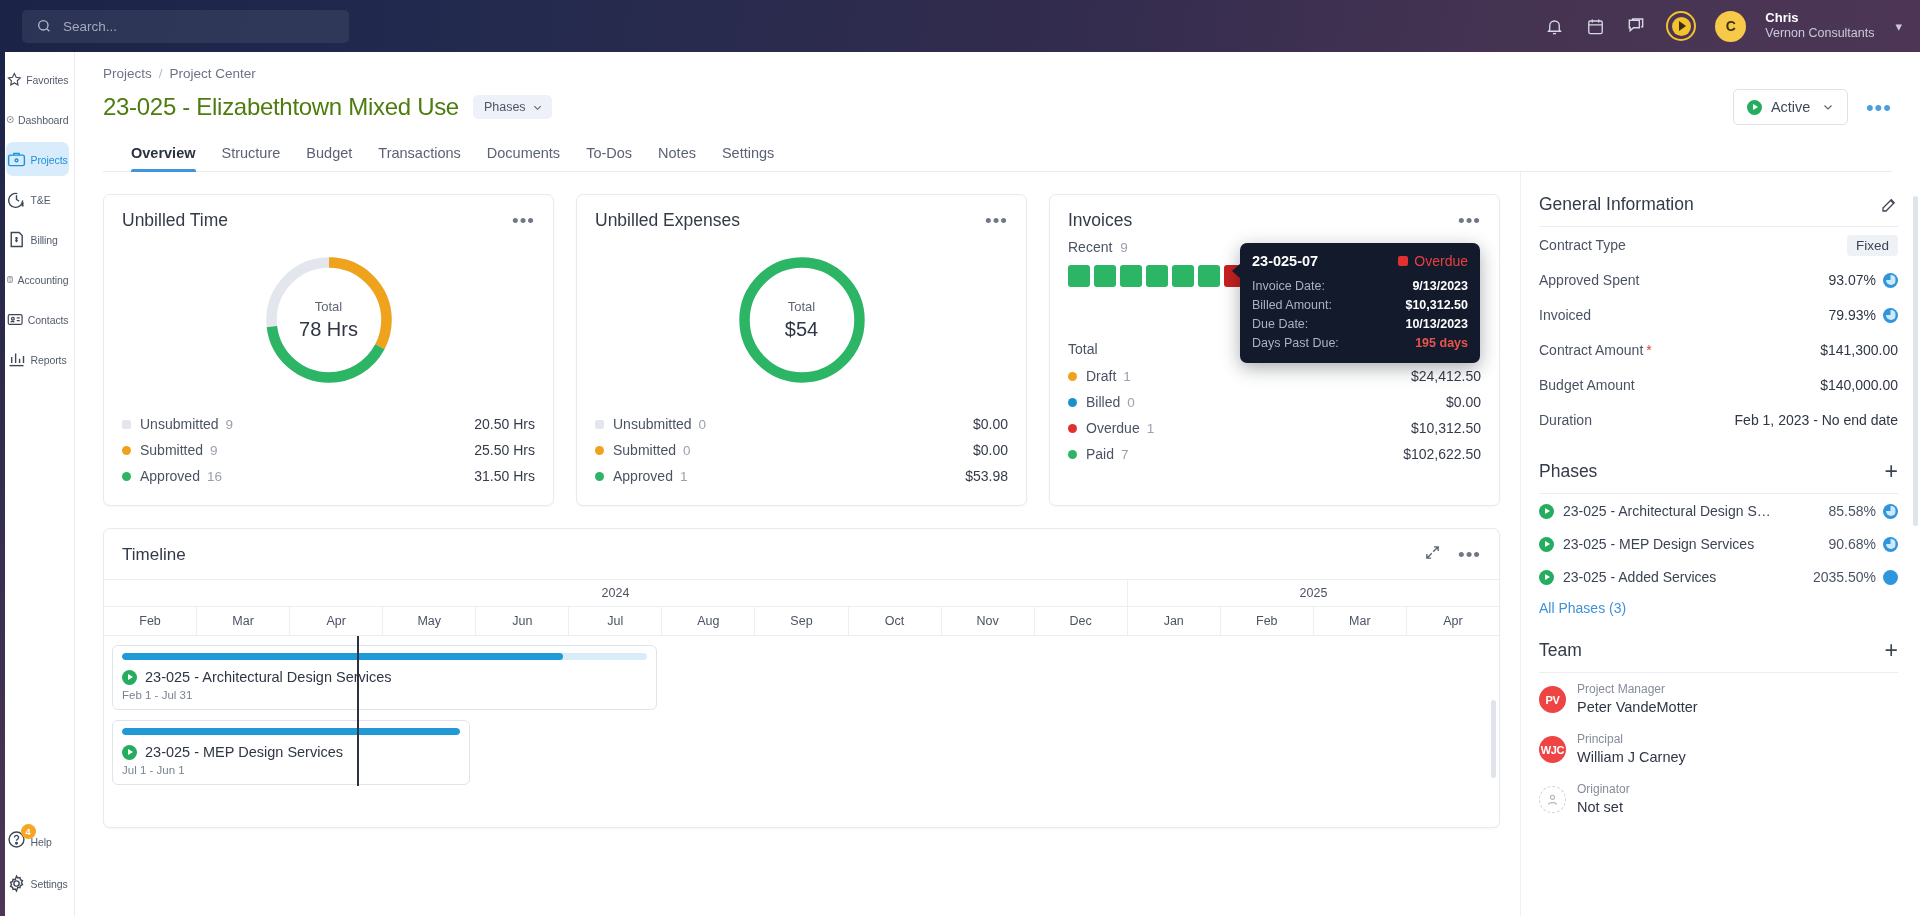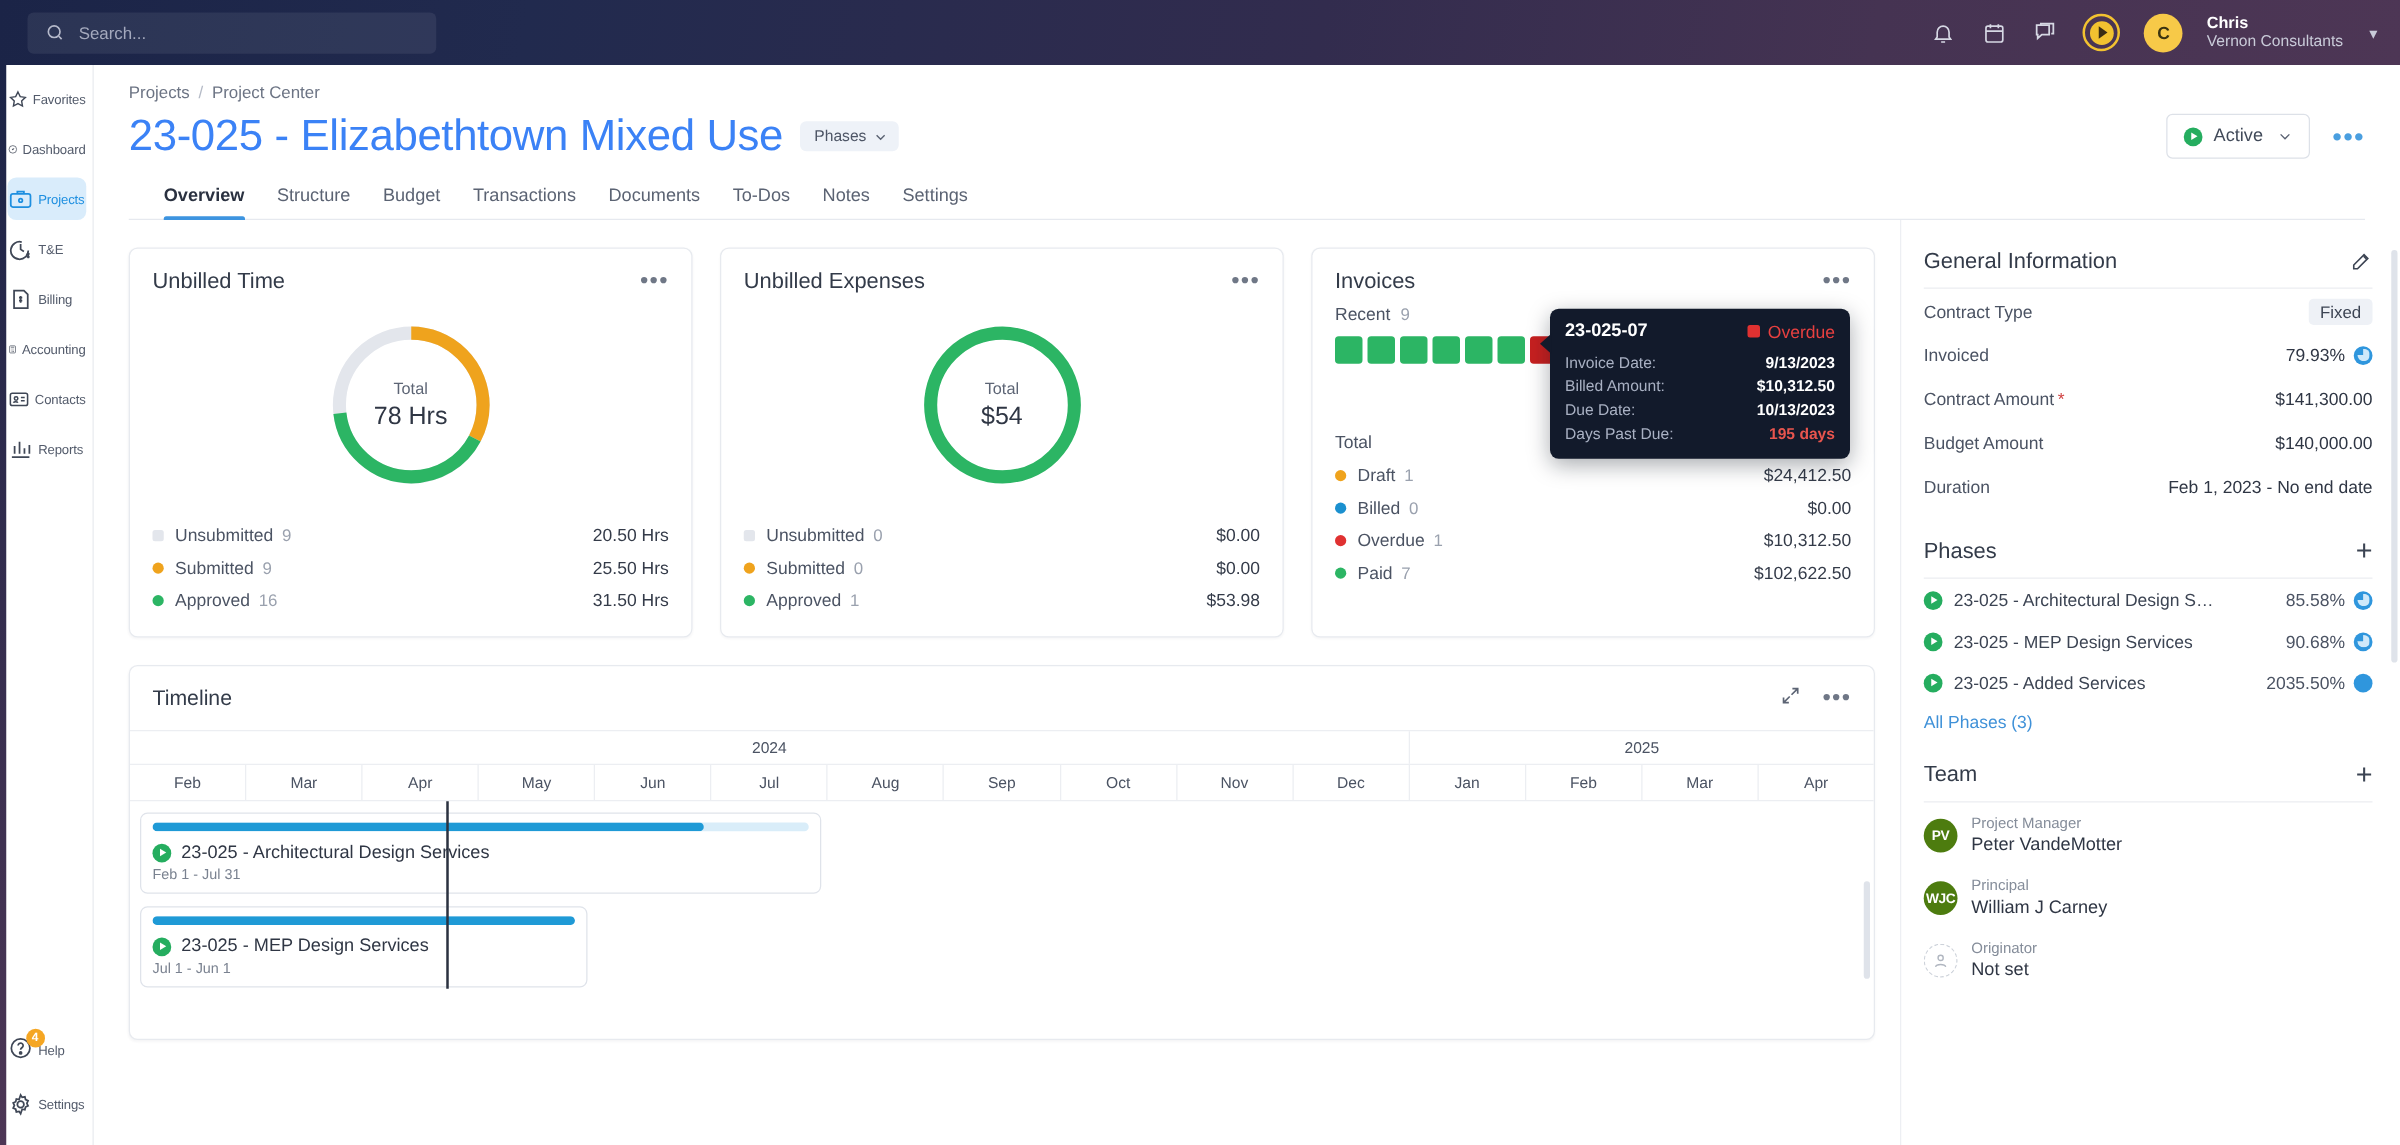--- a/index.html
+++ b/index.html
@@ -77,21 +77,21 @@
      font-size:9.5px; width:15px;height:15px;border-radius:50%;display:flex;align-items:center;justify-content:center; font-weight:700;}
 
   
   .main { flex: 1; min-width: 0; display: flex; flex-direction: column; overflow: hidden; }
 
   .page-head { padding: 14px 28px 0 28px; background:#fff; }
   .crumbs { font-size: 13.5px; color: #6c7484; display: flex; gap: 7px; align-items: center; }
   .crumbs a { color: #6c7484; text-decoration: none; cursor:pointer; }
   .crumbs .sep { color: #b4bac6; }
   .title-row { display:flex; align-items: center; margin-top: 8px; }
-  .page-title { font-size: 35px; color: #3b82f6; font-weight: 400; letter-spacing: -0.3px; }
+  .page-title { font-size: 24px; color: #4d7c0f; font-weight: 400; letter-spacing: -0.3px; }
   .phases-pill { margin-left: 14px; background: #eef2f8; border-radius: 5px; padding: 5px 9px 5px 11px;
     font-size: 12.5px; color: #4e5666; display:flex; align-items:center; gap:6px; cursor:pointer; }
   .head-right { margin-left: auto; display: flex; align-items: center; gap: 18px; }
   .status-btn { border: 1px solid #dde1e8; border-radius: 5px; height: 36px; display:flex; align-items:center;
     gap: 9px; padding: 0 13px; background:#fff; cursor:pointer; min-width: 115px; }
   .status-btn .nm { font-size: 14.5px; color: #414a59; }
   .play-green { width:15px;height:15px;border-radius:50%;background:#25ad5f;display:inline-flex;align-items:center;justify-content:center;flex:0 0 15px;}
   .play-green::after { content:""; width:0;height:0;border-left:5px solid #fff;border-top:3.5px solid transparent;border-bottom:3.5px solid transparent;margin-left:1.5px;}
   .dots-btn { color:#4a9fe0; font-size: 22px; letter-spacing:1px; cursor:pointer; line-height:0.5; }
 
@@ -181,21 +181,21 @@
   .pct-ico { width:15px;height:15px;border-radius:50%;background:#2f96dd;display:inline-block;margin-left:7px;
      position:relative; vertical-align:-3px; }
   .pct-ico::after { content:""; position:absolute; inset:2.5px; border-radius:50%; background:#cfe9fa; clip-path: polygon(50% 50%, 50% 0, 100% 0, 100% 100%, 0 100%, 0 50%); }
   .pct-ico.full::after { display:none; }
   .sec-block { margin-top: 24px; }
   .phase-row { display:flex; align-items:center; font-size:14px; color:#3c4453; padding: 9px 0 8px; }
   .phase-row .nm { margin-left:9px; white-space:nowrap; overflow:hidden; text-overflow:ellipsis; max-width: 214px; }
   .phase-row .pc { margin-left:auto; color:#4b5363; font-size:14px; }
   .all-phases { color:#3f91d8; font-size:14px; padding-top:7px; cursor:pointer; }
   .team-row { display:flex; align-items:center; gap:11px; padding: 9px 0 6px; }
-  .t-av { width:27px;height:27px;border-radius:50%;background:#4d7c0f;color:#fff;font-size:11px;font-weight:700;
+  .t-av { width:27px;height:27px;border-radius:50%;background:#ef4444;color:#fff;font-size:11px;font-weight:700;
      display:flex;align-items:center;justify-content:center;flex:0 0 27px; letter-spacing:-0.3px;}
   .t-av.empty { background:#fff; border:1px dashed #cdd2da; color:#b0b6c0; }
   .t-role { font-size:12px; color:#858d9a; line-height:1.3; }
   .t-name { font-size:14.5px; color:#2f3644; line-height:1.35; }
   .right-scroll { position:absolute; right:2px; top:24px; height: 330px; width:5px; background:#dfe3ea; border-radius:3px; }
 </style>
 </head>
 <body>
 
 <div class="app">
@@ -603,20 +603,25 @@
                   <path d="M14.5 6.5l3 3"></path>
                 </svg>
             </div>
           </div>
 
           <div class="info-row">
             <span>Contract Type</span>
             <span class="v" style="margin-left:auto"><span class="chip">Fixed</span></span>
           </div>
           <div class="info-row">
+            <span>Approved Spent</span>
+            <span class="v">93.07%</span>
+            <span class="pct-ico"></span>
+          </div>
+          <div class="info-row">
             <span>Invoiced</span>
             <span class="v">79.93%</span>
             <span class="pct-ico"></span>
           </div>
           <div class="info-row">
             <span>Contract Amount</span>
               <span class="req">*</span>
             <span class="v">$141,300.00</span>
           </div>
           <div class="info-row">

